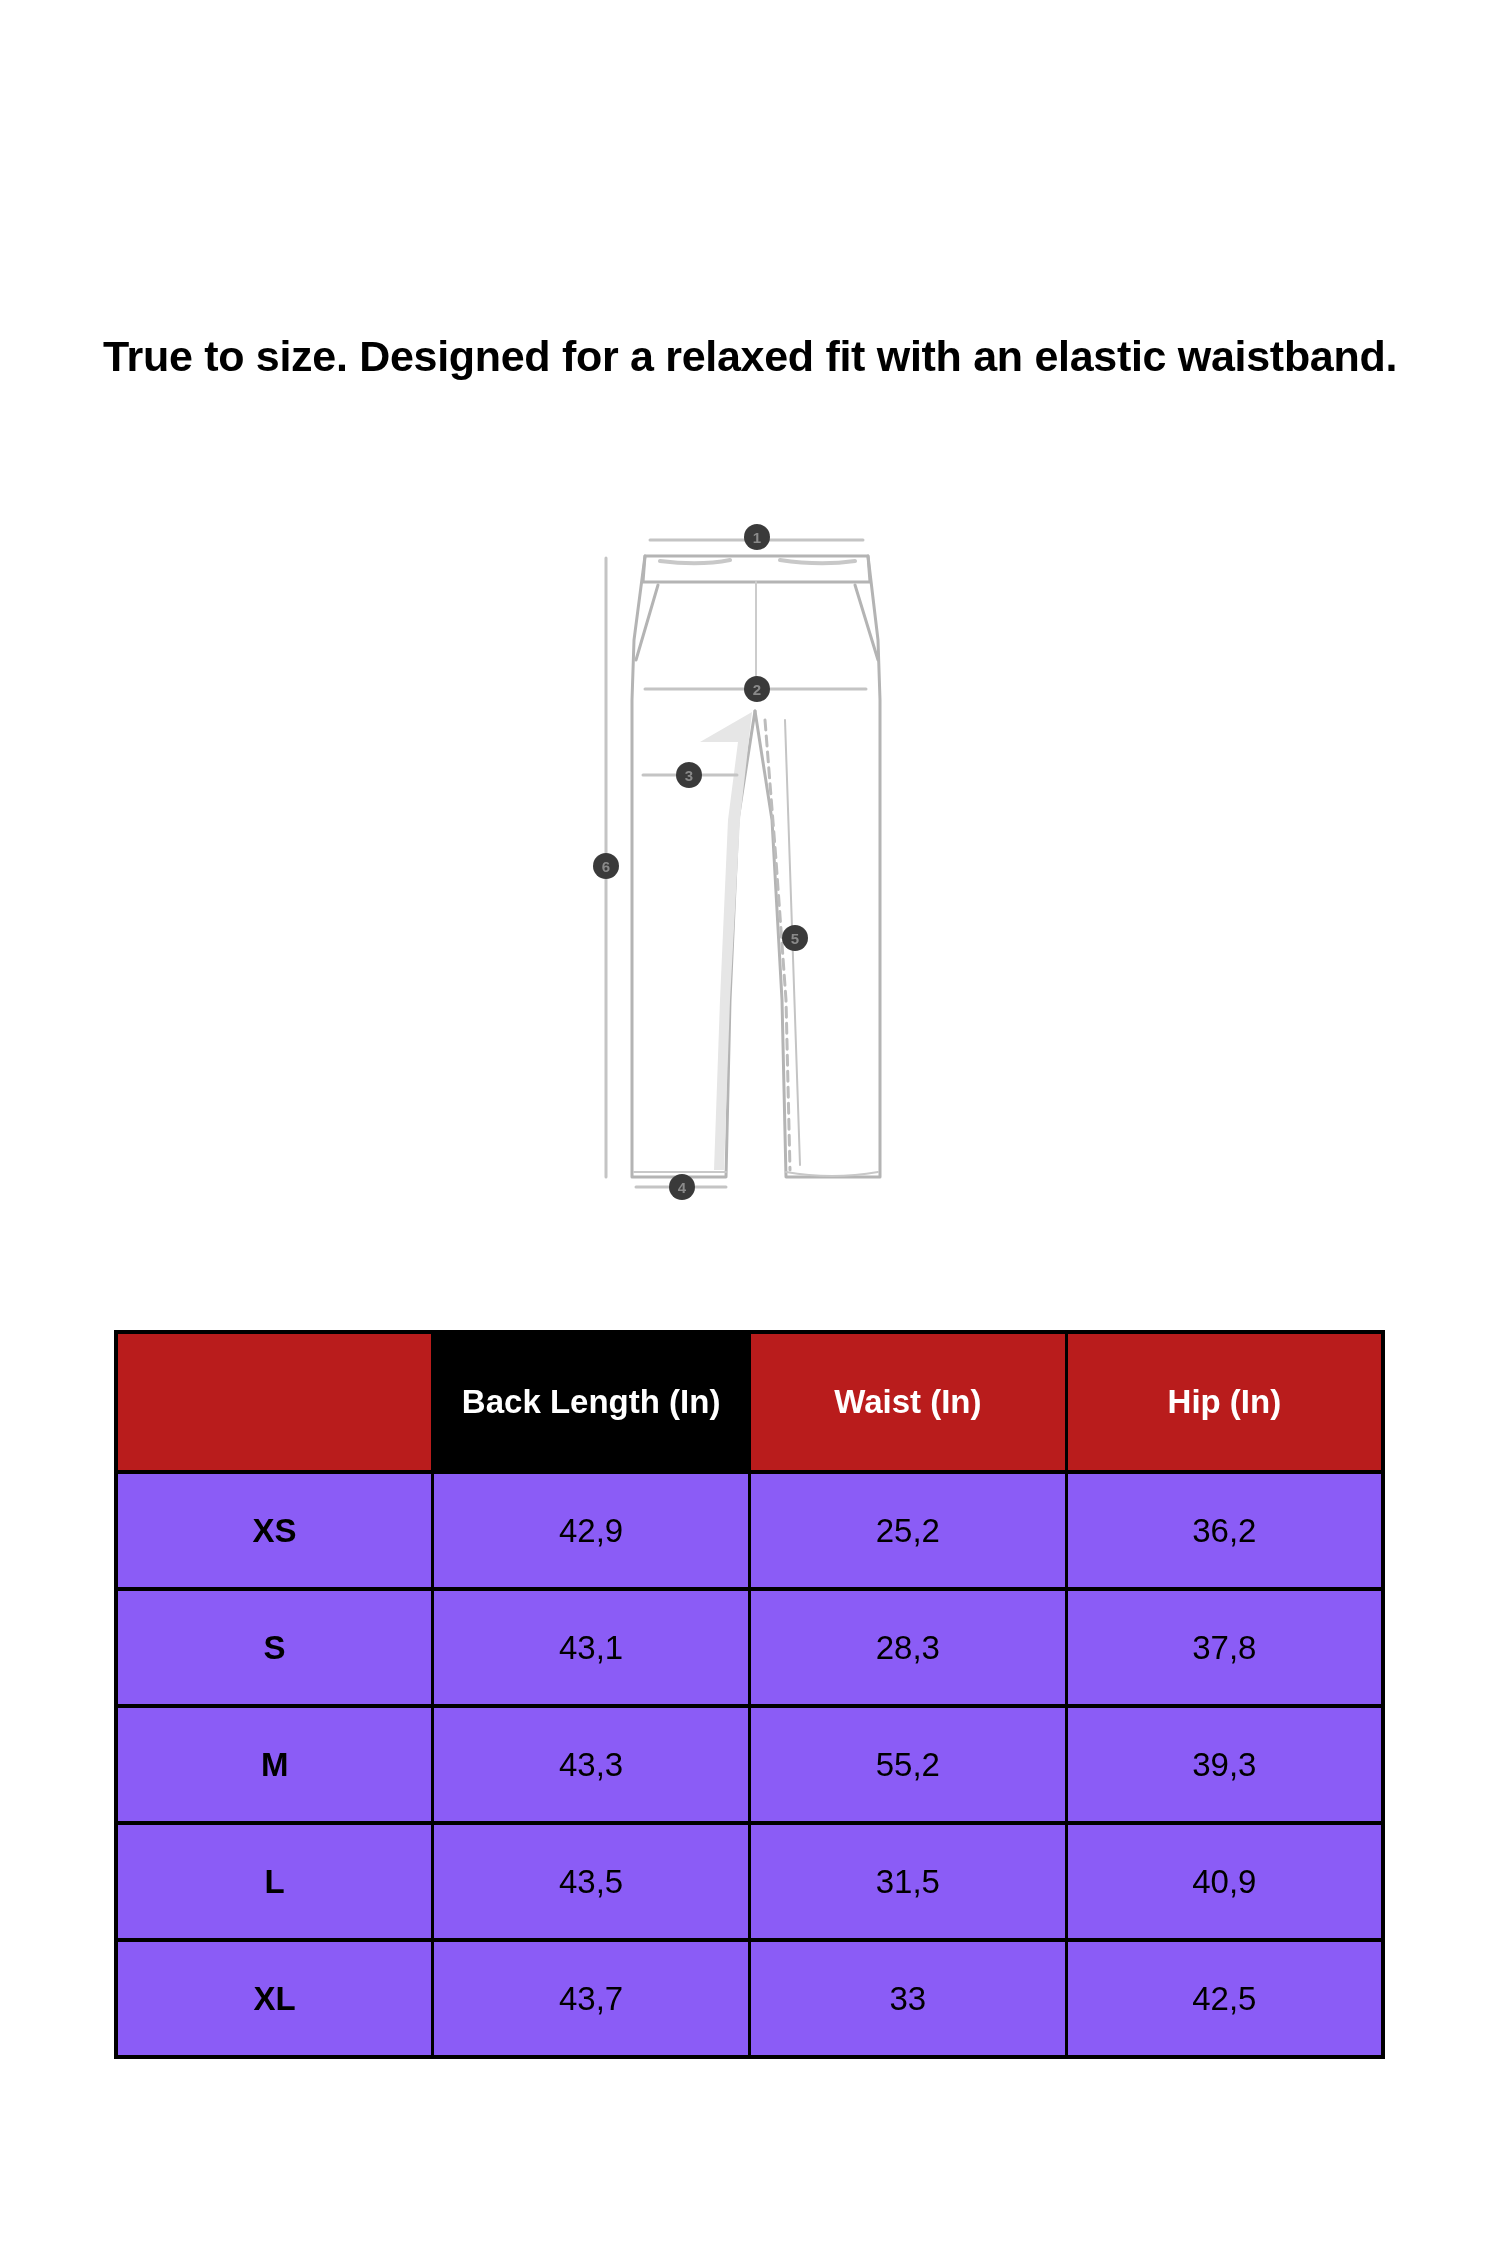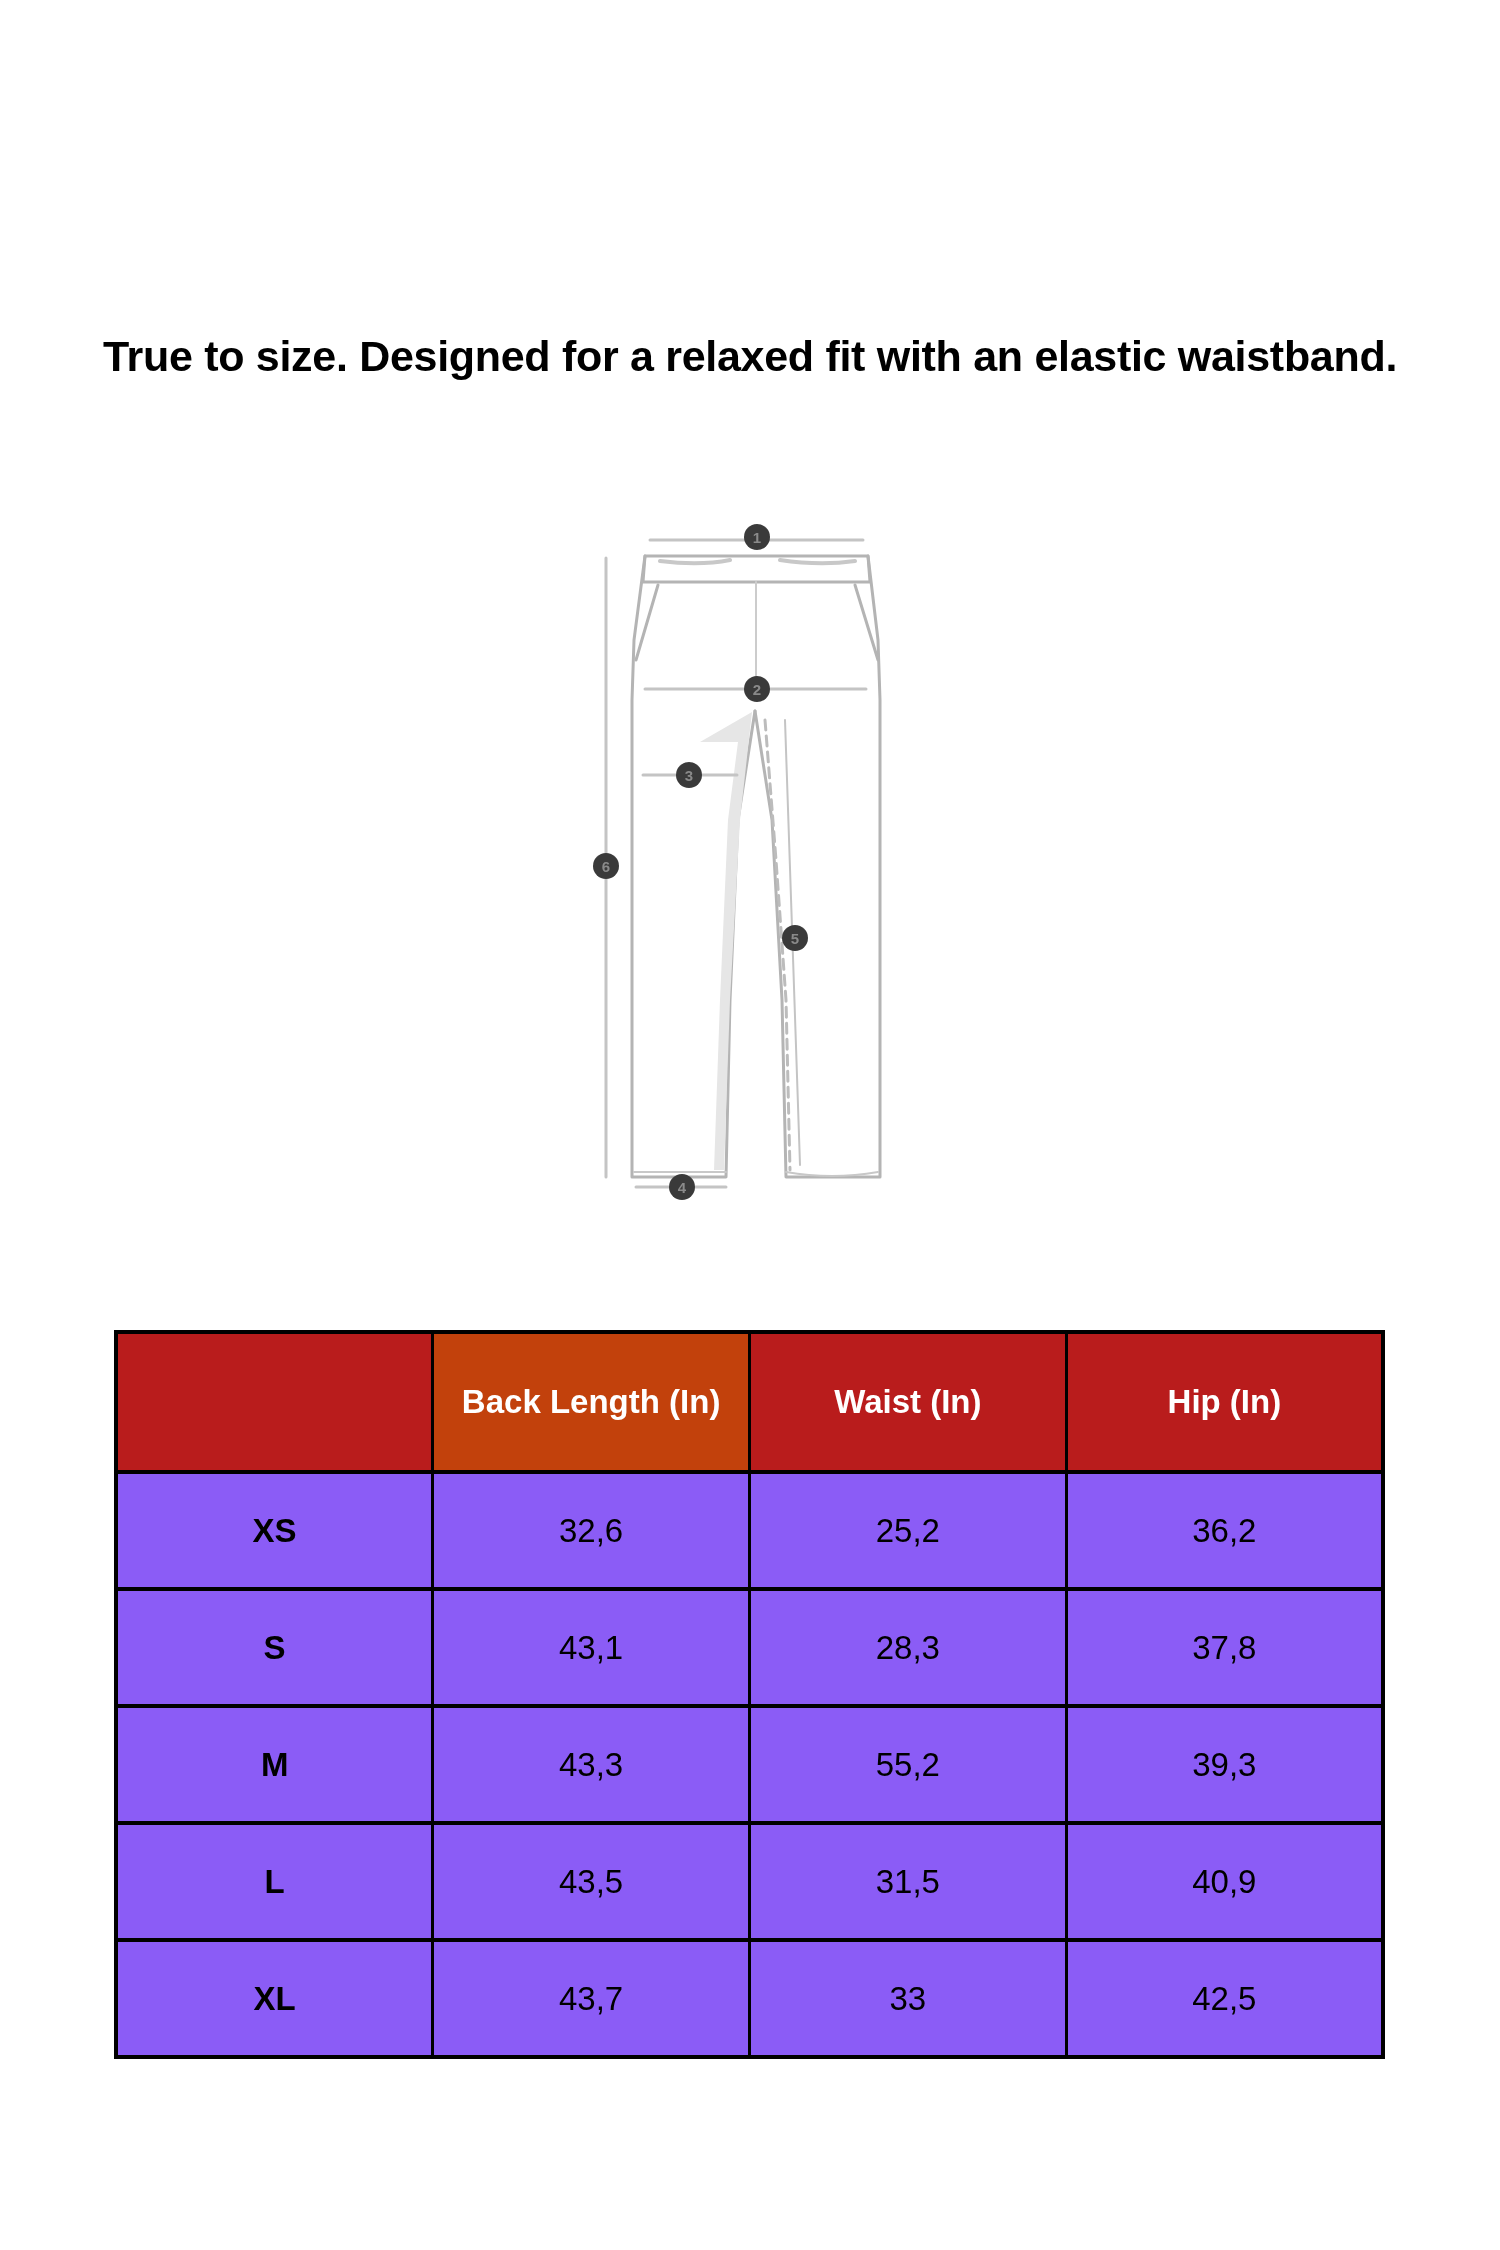--- a/index.html
+++ b/index.html
@@ -54,21 +54,21 @@
     height: 136px;
     background: #b91c1c;
     color: #ffffff;
     font-weight: bold;
     font-size: 33px;
     border-left: 3px solid #000;
     border-right: 3px solid #000;
     border-bottom: 4px solid #000;
   }
   .size-table thead th.col-highlight {
-    background: #c2410c;
+    background: #000000;
   }
   .size-table tbody td {
     height: 113px;
     background: #8b5cf6;
     color: #000;
     font-size: 33px;
     border: 3px solid #000;
     border-bottom-width: 4px;
   }
   .size-table tbody td.size-label {
@@ -148,21 +148,21 @@
     <tr>
       <th></th>
       <th class="col-highlight">Back Length (In)</th>
       <th>Waist (In)</th>
       <th>Hip (In)</th>
     </tr>
   </thead>
   <tbody>
     <tr>
       <td class="size-label">XS</td>
-      <td>32,6</td>
+      <td>42,9</td>
       <td>25,2</td>
       <td>36,2</td>
     </tr>
     <tr>
       <td class="size-label">S</td>
       <td>43,1</td>
       <td>28,3</td>
       <td>37,8</td>
     </tr>
     <tr>

